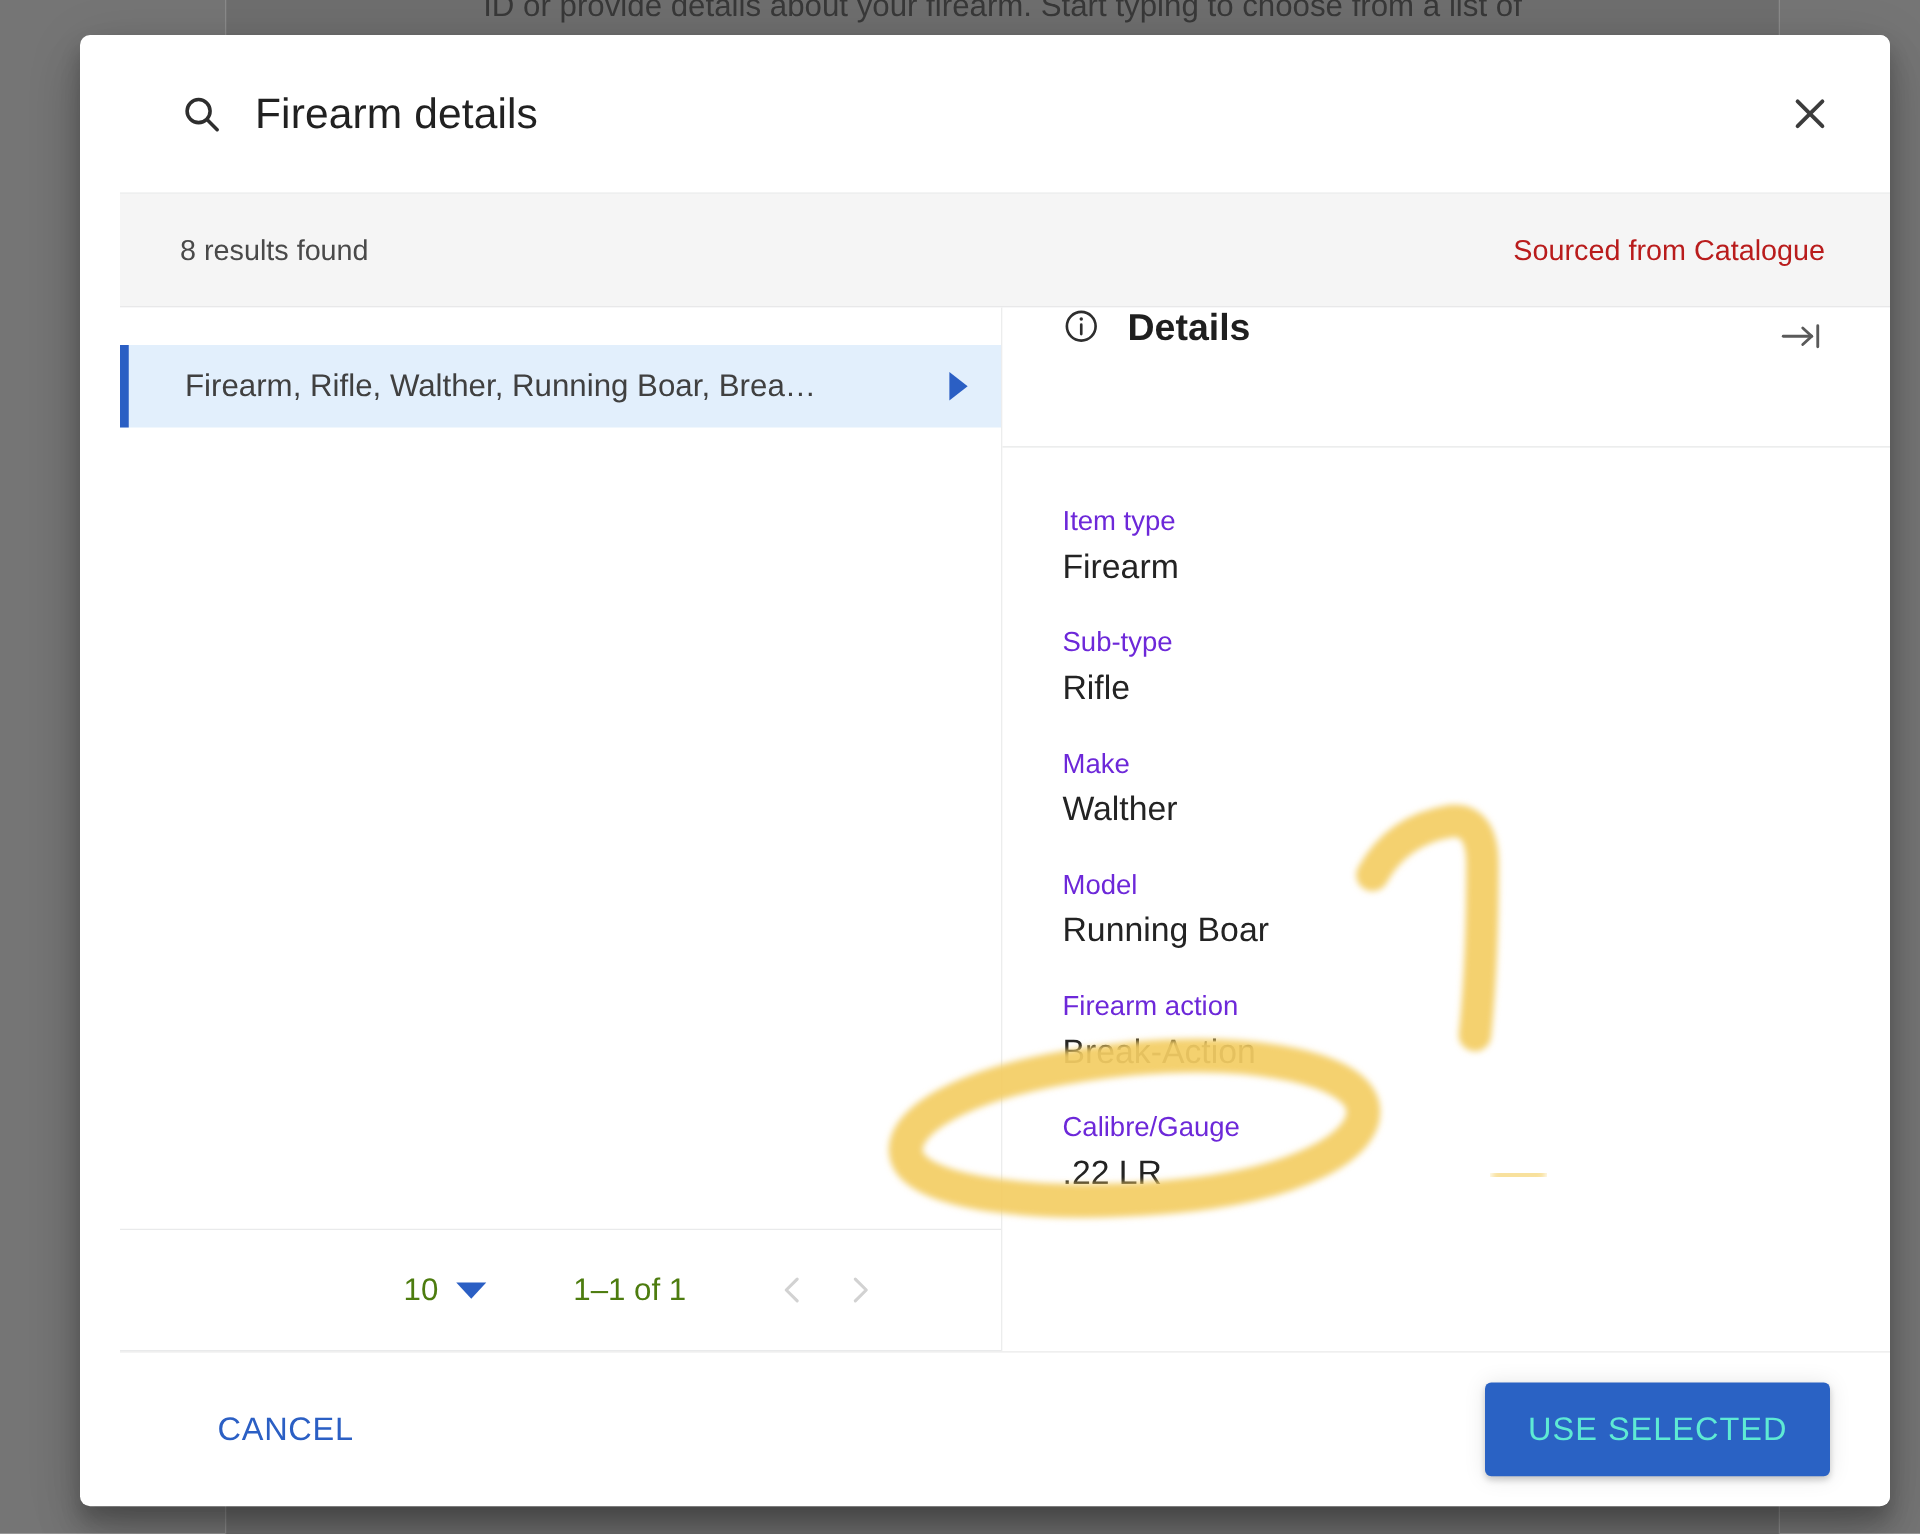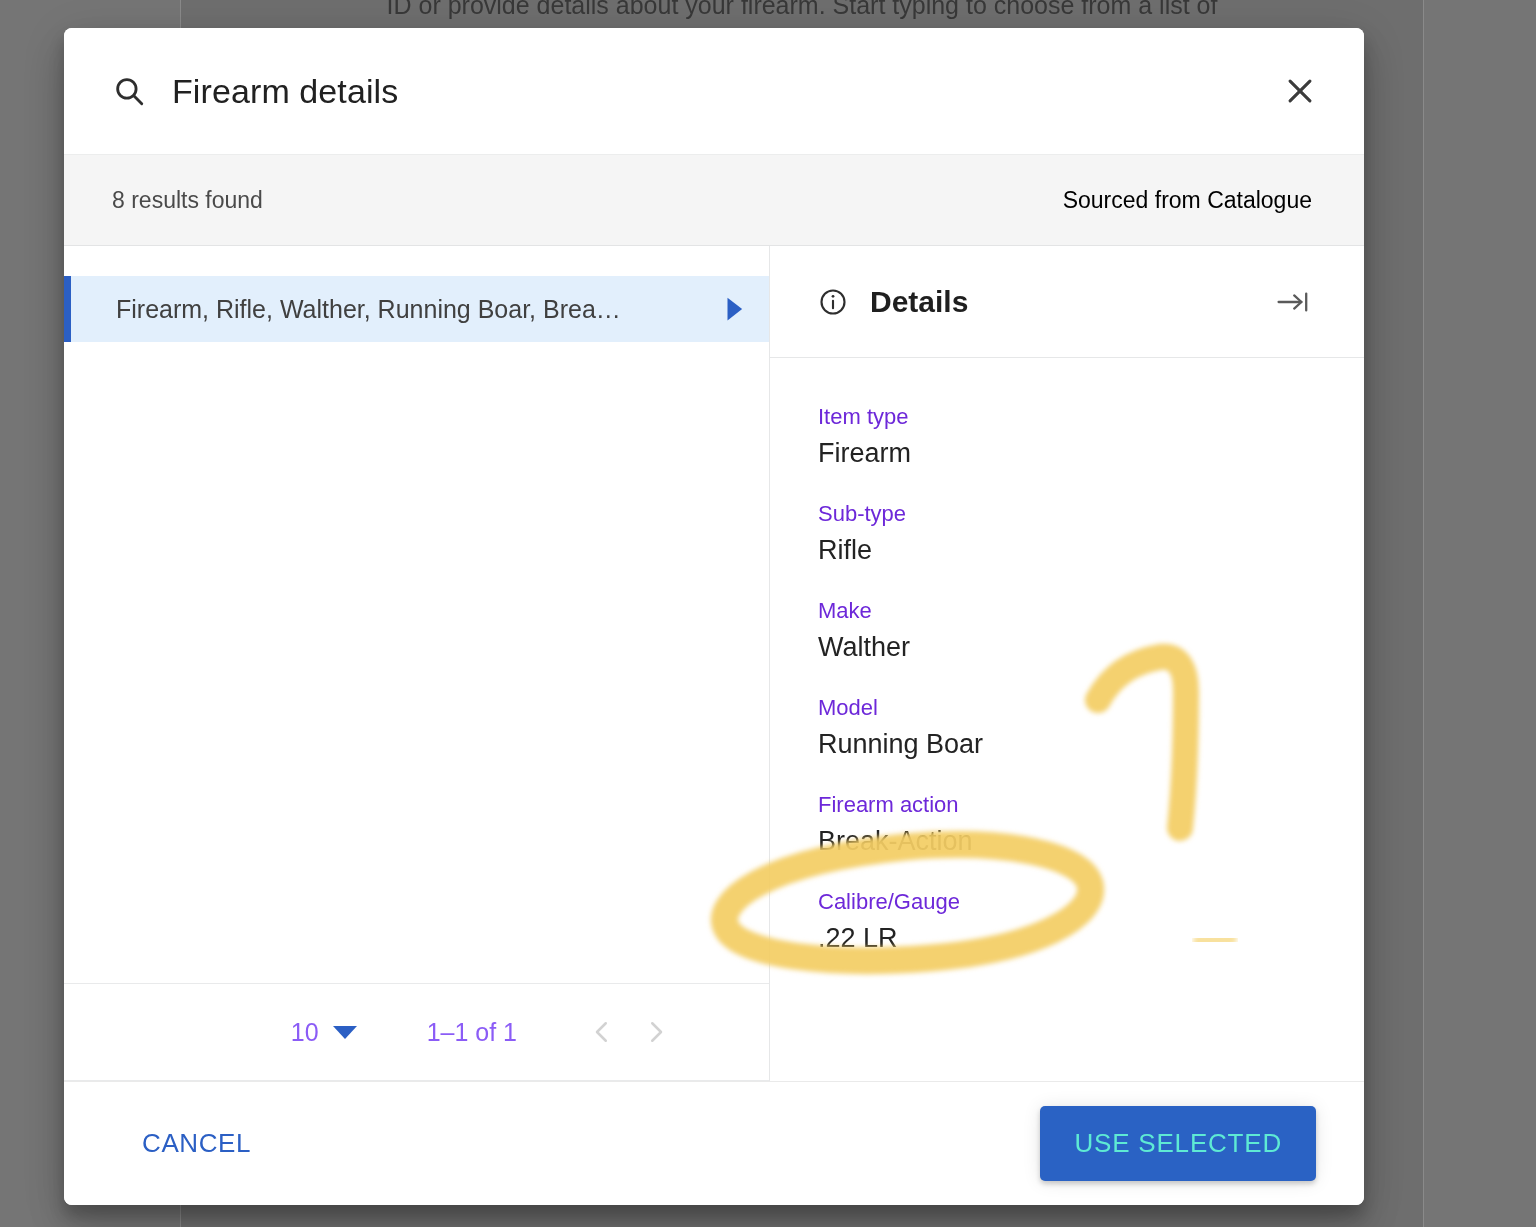--- a/index.html
+++ b/index.html
@@ -37,30 +37,31 @@
     color: #2f2f2f;
     white-space: nowrap;
     opacity: .85;
   }
 
   
   #dialog {
     position: absolute;
     left: 64px;
     top: 28px;
-    width: 1300px;
+    width: 1448px;
     height: 1177px;
     background: #ffffff;
     border-radius: 8px;
     box-shadow: 0 11px 15px rgba(0,0,0,.20),
                 0 24px 38px rgba(0,0,0,.14),
                 0 9px 46px rgba(0,0,0,.12);
     overflow: hidden;
     display: flex;
     flex-direction: column;
+    padding-left: 32px;
   }
 
   
   .title-bar {
     height: 126px;
     flex: 0 0 126px;
     display: flex;
     align-items: center;
     padding: 0 40px 0 48px;
     background: #fff;
@@ -93,21 +94,21 @@
     background: #f5f5f5;
     border-top: 1px solid #eceded;
     border-bottom: 1px solid #e3e4e5;
     display: flex;
     align-items: center;
     padding: 0 52px 0 48px;
     color: #4a4a4a;
     font-size: 23px;
   }
   .results-bar .spacer { flex: 1 1 auto; }
-  .results-source { color: #000000; }
+  .results-source { color: #b91c1c; }
 
   
   .body-row {
     flex: 1 1 auto;
     display: flex;
     min-height: 0;
   }
   .list-pane {
     width: 706px;
     flex: 0 0 706px;
@@ -154,21 +155,21 @@
   .paginator {
     flex: 0 0 98px;
     height: 98px;
     border-top: 1px solid #e9eaeb;
     border-bottom: 1px solid #e9eaeb;
     display: flex;
     align-items: center;
     justify-content: flex-end;
     padding-right: 86px;
     font-size: 25px;
-    color: #8b5cf6;
+    color: #4d7c0f;
   }
   .page-size {
     display: flex;
     align-items: center;
     gap: 14px;
     margin-right: 70px;
     cursor: pointer;
   }
   .caret-down {
     width: 0; height: 0;
@@ -189,21 +190,21 @@
     flex: 1 1 auto;
     display: flex;
     flex-direction: column;
     min-width: 0;
     background: #fff;
   }
   .details-head {
     height: 112px;
     flex: 0 0 112px;
     display: flex;
-    align-items: center;
+    align-items: flex-start;
     padding: 0 48px 0 48px;
     border-bottom: 1px solid #e6e7e8;
   }
   .details-head .info-icon {
     margin-right: 22px;
     color: #2e2e2e;
     display: flex; align-items: center;
   }
   .details-head .dtitle {
     font-size: 30px;

